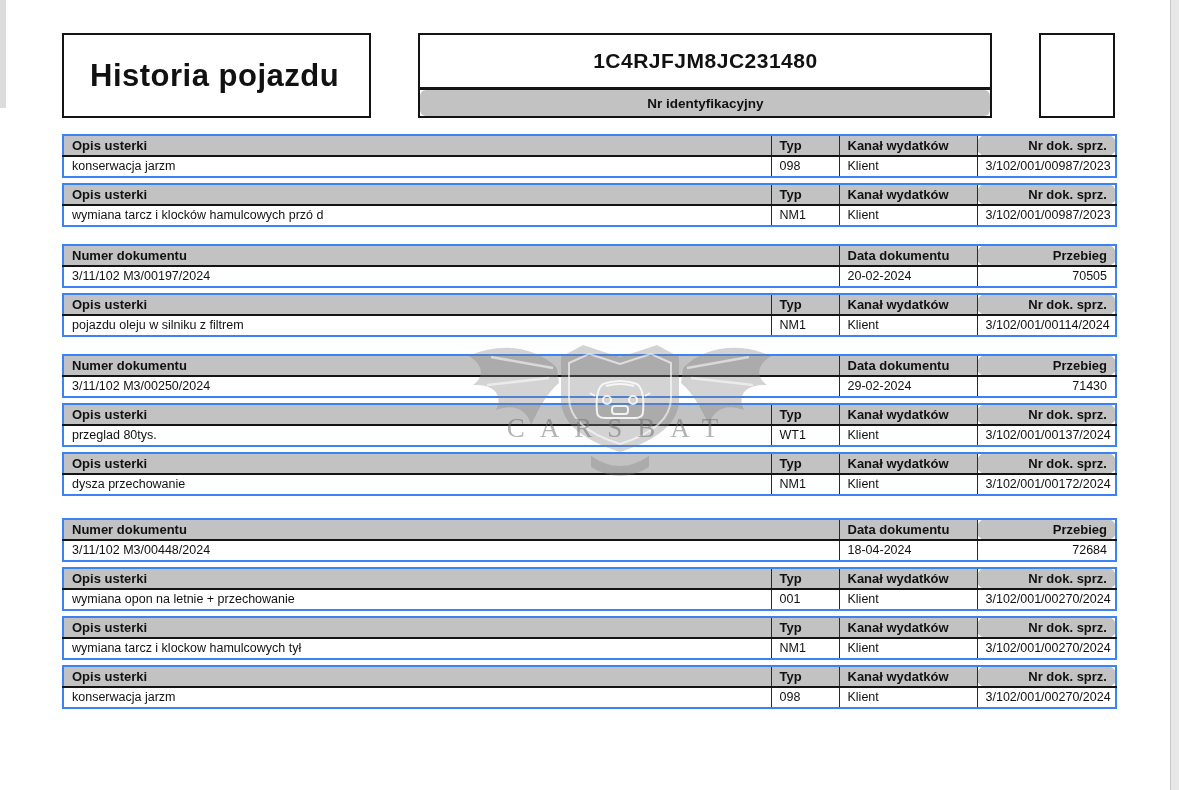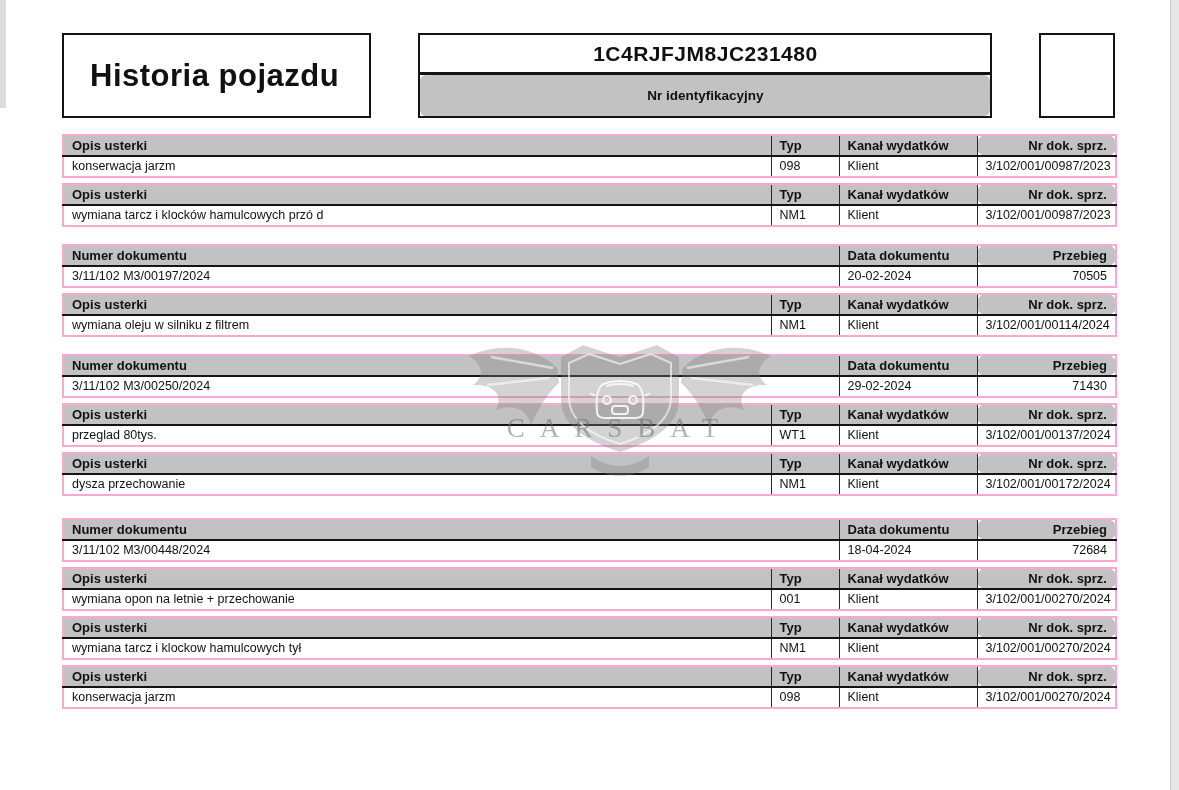--- a/index.html
+++ b/index.html
@@ -23,34 +23,34 @@
 
   
   .header { display:flex; height:85px; margin-bottom:16px;gap:47px; }
   .title-box {
     width:338px; border:2px solid #141414; background:#fff;
     display:flex; align-items:center; padding-left:26px;
     font-size:31px; font-weight:bold; letter-spacing:0.5px;
   }
   .vin-wrap { width:632px; border:2px solid #141414; display:flex; flex-direction:column; }
   .vin-value {
-    height:40px; display:flex; align-items:center; justify-content:center;
+    height:55px; display:flex; align-items:center; justify-content:center;
     font-size:21px; font-weight:bold; background:#fff;
     border-bottom:3px solid #141414; letter-spacing:0.5px;
   }
   .vin-label {
     flex:1; background:#c2c2c2; display:flex; align-items:center; justify-content:center;
     font-size:13.5px; font-weight:bold;border-radius:6px;
   }
   .empty-box { width:83px; border:2px solid #141414; background:#fff; }
 
   
   table.tbl {
     width:100%; border-collapse:collapse; table-layout:fixed;
-    border:2px solid #f9a8d4; background:#fff;
+    border:2px solid #3b82f6; background:#fff;
   }
   .tbl th, .tbl td {
     border:1px solid #2a2a2a;
     padding:2px 8px; line-height:15px;
     overflow:hidden; white-space:nowrap;
   }
   .tbl th {
     background:#c2c2c2; font-weight:bold; font-size:13px;
     border-bottom:2px solid #141414;
   }
@@ -160,21 +160,21 @@
         <col style="width:139px">
       </colgroup>
     <tbody>
       <tr>
         <th class="al">Opis usterki</th>
         <th class="al">Typ</th>
         <th class="al">Kanał wydatków</th>
         <th class="ar">Nr dok. sprz.</th>
       </tr>
       <tr>
-        <td class="al">wymiana oleju w silniku z filtrem</td>
+        <td class="al">pojazdu oleju w silniku z filtrem</td>
         <td class="al">NM1</td>
         <td class="al">Klient</td>
         <td class="ar">3/102/001/00114/2024</td>
       </tr>
     </tbody>
   </table>
 
   <table class="tbl mb-5">
     <colgroup>
         <col style="width:776px">

